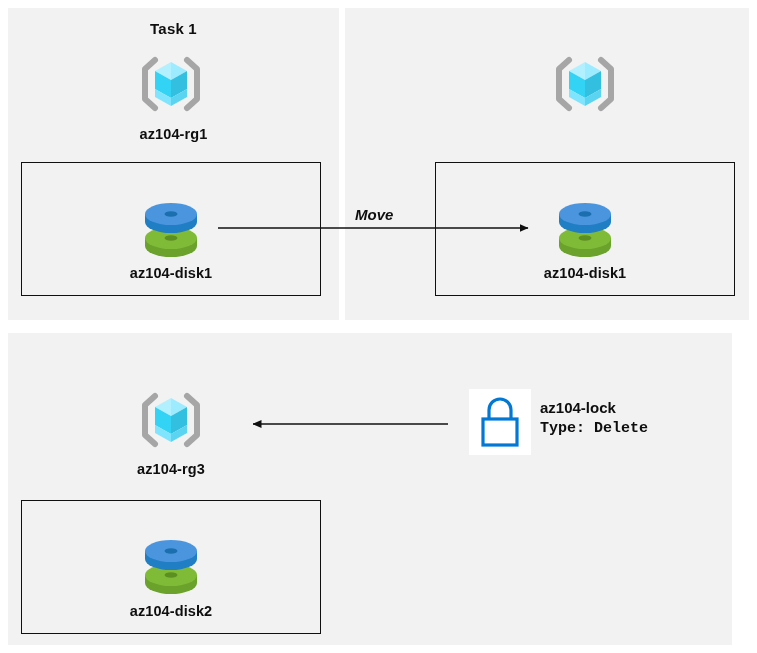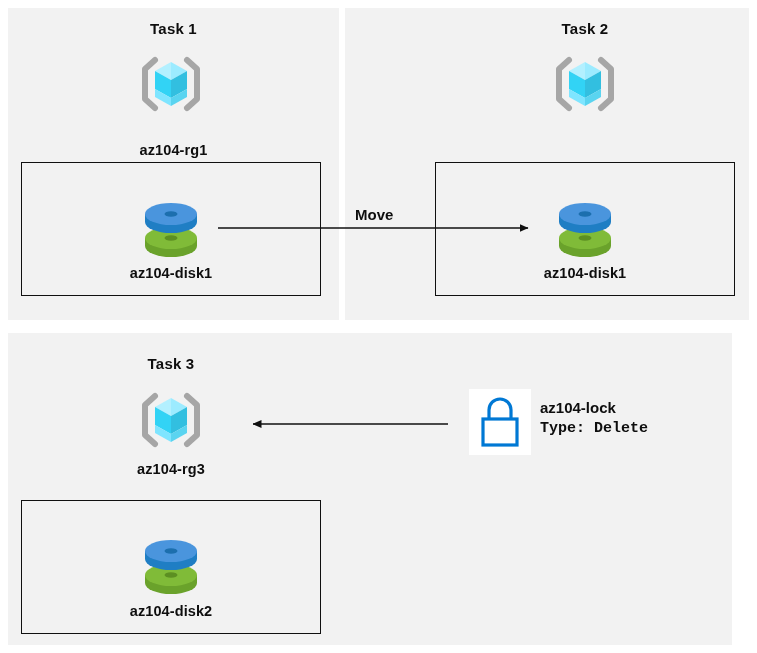--- a/index.html
+++ b/index.html
@@ -97,21 +97,21 @@
 
       <polygon points="30,8 46,17 30,26" fill="#9cebff"></polygon>
       <polygon points="30,8 14,17 30,26" fill="#b3f0ff"></polygon>
       <polygon points="14,17 30,26 30,44 14,35" fill="#32d3f5"></polygon>
       <polygon points="46,17 30,26 30,44 46,35" fill="#32bfe0"></polygon>
       <polygon points="14,35 30,44 30,52 14,43" fill="#7fe5ff"></polygon>
       <polygon points="46,35 30,44 30,52 46,43" fill="#5ad4f0"></polygon>
     </svg>
   </div>
 
-  <div class="node-label" style="left: 8px; top: 126px; width: 331px; margin-top: 16px;">az104-rg1</div>
+  <div class="node-label" style="left: 8px; top: 126px; width: 331px;">az104-rg1</div>
 
   <div class="inner-box" style="left:21px; top:162px; width:300px; height:134px;"></div>
 
   <div class="icon-wrap" style="left:142px; top:199px; width:58px; height:62px;">
     <svg width="58" height="62" viewBox="0 0 58 62">
 
       <ellipse cx="29" cy="47" rx="26" ry="11" fill="#6aa22b"></ellipse>
       <rect x="3" y="39" width="52" height="8" fill="#6aa22b"></rect>
       <ellipse cx="29" cy="39" rx="26" ry="11" fill="#80bb38"></ellipse>
       <ellipse cx="29" cy="39" rx="6.5" ry="2.8" fill="#5c8f22"></ellipse>
@@ -120,21 +120,20 @@
       <rect x="3" y="15" width="52" height="8" fill="#1f7ec4"></rect>
       <ellipse cx="29" cy="15" rx="26" ry="11" fill="#4a95dd"></ellipse>
       <ellipse cx="29" cy="15" rx="6.5" ry="2.8" fill="#1c6fae"></ellipse>
     </svg>
   </div>
 
   <div class="node-label" style="left:21px; top:265px; width:300px;">az104-disk1</div>
 
   <div class="panel" id="panel-task2"></div>
 
-  <div class="task-title" style="left:435px; top:20px; width:300px;">Task 2</div>
 
   <div class="icon-wrap" style="left:555px; top:54px; width:60px; height:60px;">
     <svg width="60" height="60" viewBox="0 0 60 60">
       <path d="M14 6 L4 15 L4 45 L14 54" fill="none" stroke="#a6a6a6" stroke-width="6" stroke-linecap="round" stroke-linejoin="round"></path>
       <path d="M46 6 L56 15 L56 45 L46 54" fill="none" stroke="#a6a6a6" stroke-width="6" stroke-linecap="round" stroke-linejoin="round"></path>
       <polygon points="30,8 46,17 30,26" fill="#9cebff"></polygon>
       <polygon points="30,8 14,17 30,26" fill="#b3f0ff"></polygon>
       <polygon points="14,17 30,26 30,44 14,35" fill="#32d3f5"></polygon>
       <polygon points="46,17 30,26 30,44 46,35" fill="#32bfe0"></polygon>
       <polygon points="14,35 30,44 30,52 14,43" fill="#7fe5ff"></polygon>
@@ -162,25 +161,24 @@
 
   <svg class="arrow-svg" style="left:218px; top:218px; width:320px; height:20px;" width="320" height="20" viewBox="0 0 320 20">
     <defs>
       <marker id="arrowhead-right" markerWidth="9" markerHeight="8" refX="8.5" refY="4" orient="auto" markerUnits="userSpaceOnUse">
         <path d="M0,0 L9,4 L0,8 z" fill="#101010"></path>
       </marker>
     </defs>
     <line x1="0" y1="10" x2="310" y2="10" stroke="#101010" stroke-width="1.5" marker-end="url(#arrowhead-right)"></line>
   </svg>
 
-  <div class="move-label" style="left:355px; top:206px;">Move</div>
+  <div class="move-label" style="left:355px; top:206px;font-style:italic;">Move</div>
 
   <div class="panel" id="panel-task3"></div>
 
-  <div class="task-title" style="left:21px; top:355px; width:300px;">Task 3</div>
 
   <div class="icon-wrap" style="left:141px; top:390px; width:60px; height:60px;">
     <svg width="60" height="60" viewBox="0 0 60 60">
       <path d="M14 6 L4 15 L4 45 L14 54" fill="none" stroke="#a6a6a6" stroke-width="6" stroke-linecap="round" stroke-linejoin="round"></path>
       <path d="M46 6 L56 15 L56 45 L46 54" fill="none" stroke="#a6a6a6" stroke-width="6" stroke-linecap="round" stroke-linejoin="round"></path>
       <polygon points="30,8 46,17 30,26" fill="#9cebff"></polygon>
       <polygon points="30,8 14,17 30,26" fill="#b3f0ff"></polygon>
       <polygon points="14,17 30,26 30,44 14,35" fill="#32d3f5"></polygon>
       <polygon points="46,17 30,26 30,44 46,35" fill="#32bfe0"></polygon>
       <polygon points="14,35 30,44 30,52 14,43" fill="#7fe5ff"></polygon>

